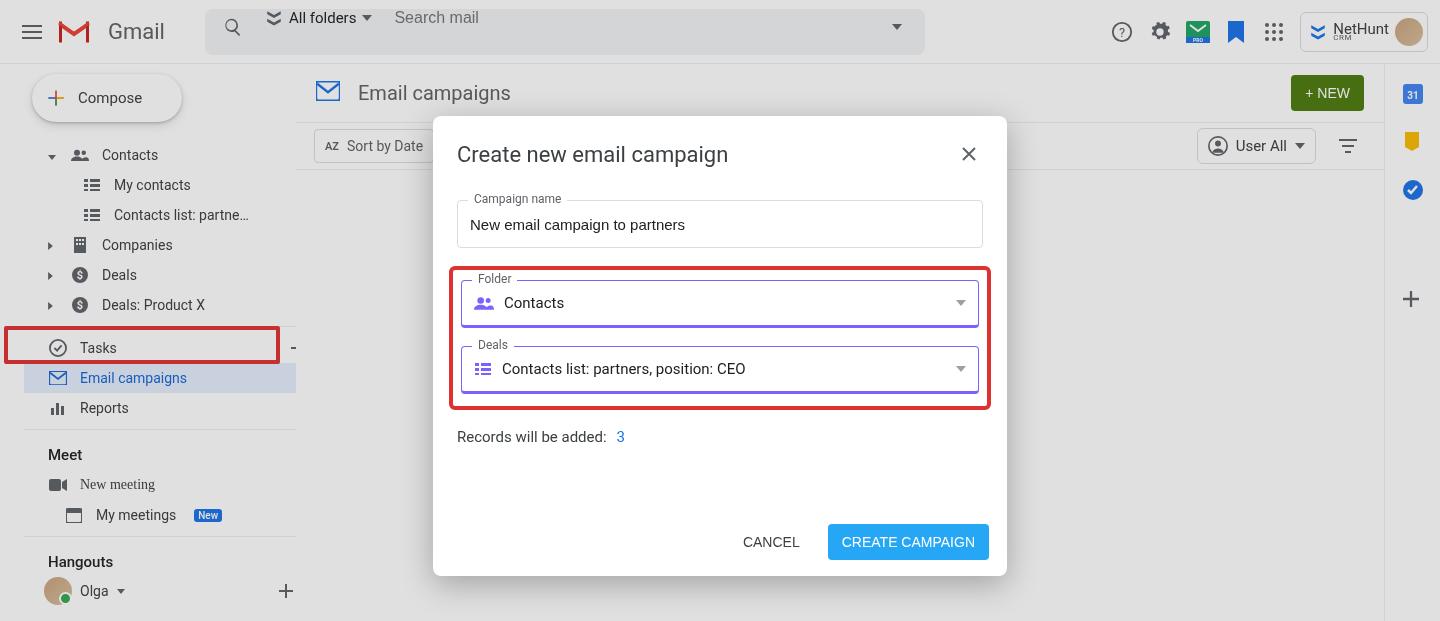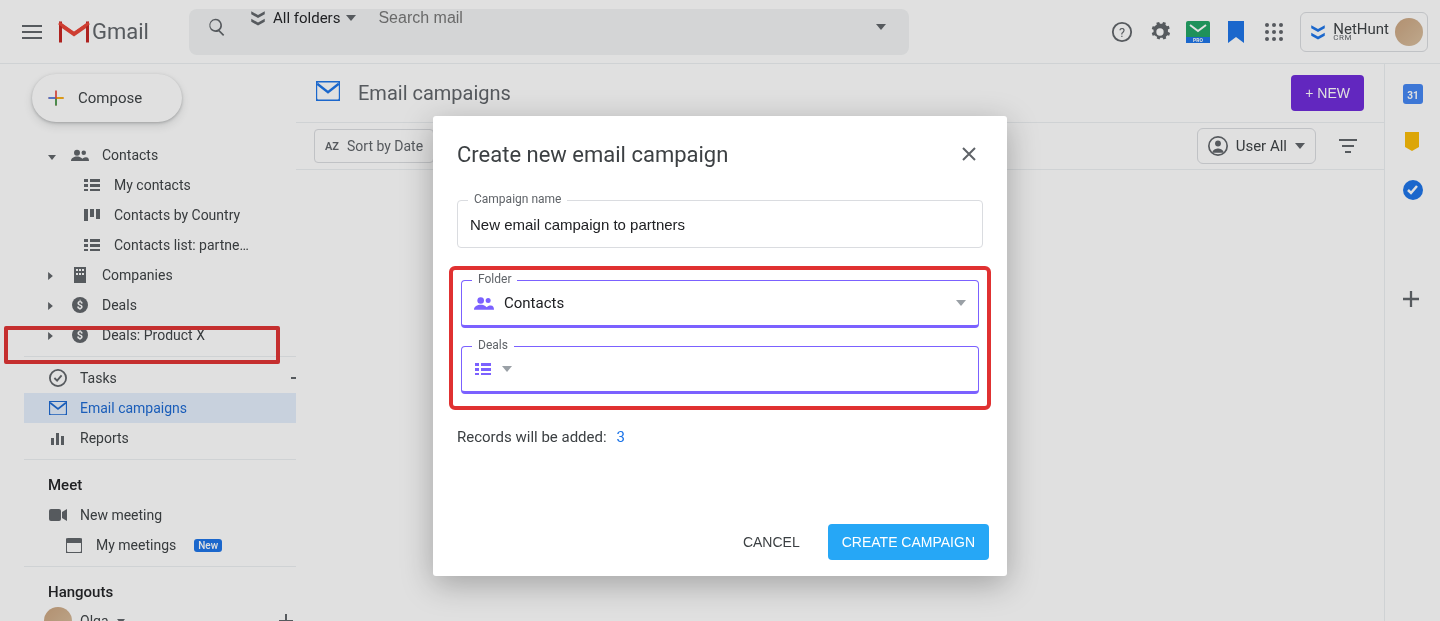--- a/index.html
+++ b/index.html
@@ -1,20 +1,20 @@
 <!DOCTYPE html>
 <html><head>
 <meta charset="utf-8">
 <style>
   * { box-sizing: border-box; margin: 0; padding: 0; }
   body { font-family: Roboto, Arial, sans-serif; width:1440px; height:621px; background:#fff; overflow:hidden; position:relative; }
   
   .header { height:64px; display:flex; align-items:center; padding:0 12px; border-bottom:1px solid #eceff1; }
   .menu-btn { width:40px; height:40px; display:flex; align-items:center; justify-content:center; border-radius:50%; color:#5f6368; cursor:pointer; }
-  .gmail-logo { display:flex; align-items:center; gap:0; margin-left:4px; margin-right:40px; }
+  .gmail-logo { display:flex; align-items:center; gap:16px; margin-left:4px; margin-right:40px; }
   .gmail-logo svg { width:36px; height:28px; }
   .gmail-text { font-size:22px; color:#5f6368; font-weight:400; }
   .search-wrap { display:flex; align-items:flex-start; background:#f1f3f4; border-radius:8px; height:46px; width:720px; padding:0 10px; gap:8px; }
   .search-wrap .icon-btn { width:36px; height:36px; display:flex; align-items:center; justify-content:center; color:#5f6368; border-radius:50%; }
   .folder-chip { display:flex; align-items:center; gap:6px; color:#202124; font-size:15px; padding: 0 6px; }
   .search-input { flex:1; border:none; background:transparent; font-size:16px; color:#5f6368; outline:none; padding:0 8px; }
   .header-right { margin-left:auto; display:flex; align-items:center; gap:14px; }
   .hicon { width:24px; height:24px; color:#5f6368; display:flex; align-items:center; justify-content:center; cursor:pointer; }
   .nethunt-chip { display:flex; align-items:center; gap:6px; height:40px; padding:0 4px 0 8px; border:1px solid #dadce0; border-radius:6px; }
   .nethunt-chip span { font-size:15px; color:#3c4043; }
@@ -36,32 +36,32 @@
   .meet-header, .hangouts-header { padding:10px 0 6px 24px; font-size:15px; font-weight:500; color:#202124; }
   .new-badge { background:#1a73e8; color:#fff; font-size:10px; font-weight:500; padding:1px 4px; border-radius:3px; margin-left:6px; }
   .hangouts-user { display:flex; align-items:center; gap:8px; padding-left:20px; font-size:14px; color:#3c4043; }
   .hangouts-user .avatar-sm { width:28px; height:28px; border-radius:50%; background:linear-gradient(135deg,#c9a27d,#d8be9e); position:relative; }
   .hangouts-user .avatar-sm::after { content:''; position:absolute; bottom:0; right:0; width:9px; height:9px; background:#34a853; border:2px solid #fff; border-radius:50%; }
   
   .main { position:absolute; top:64px; left:296px; right:56px; bottom:0; background:#fff; }
   .main-header { height:58px; display:flex; align-items:center; padding:0 20px; gap:18px; }
   .main-header .mh-icon { color:#1a73e8; }
   .main-title { font-size:20px; color:#5f6368; font-weight:400; }
-  .new-btn { margin-left:auto; background:#6d28d9; color:#fff; font-size:14px; font-weight:500; border:none; height:36px; padding:0 14px; border-radius:4px; cursor:pointer; }
+  .new-btn { margin-left:auto; background:#4d7c0f; color:#fff; font-size:14px; font-weight:500; border:none; height:36px; padding:0 14px; border-radius:4px; cursor:pointer; }
   .main-toolbar { height:48px; display:flex; align-items:center; padding:0 18px; gap:14px; border-top:1px solid #eceff1; border-bottom:1px solid #eceff1; }
   .sort-chip { display:flex; align-items:center; gap:6px; height:34px; padding:0 10px; border:1px solid #dadce0; border-radius:4px; font-size:14px; color:#5f6368; cursor:pointer; }
   .user-chip { margin-left:auto; display:flex; align-items:center; gap:8px; height:36px; padding:0 10px; border:1px solid #dadce0; border-radius:6px; font-size:15px; color:#3c4043; cursor:pointer; }
   .filter-btn { width:36px; height:36px; display:flex; align-items:center; justify-content:center; color:#5f6368; cursor:pointer; }
   
   .rightrail { position:absolute; top:64px; right:0; width:56px; bottom:0; border-left:1px solid #eceff1; display:flex; flex-direction:column; align-items:center; padding-top:20px; gap:28px; }
   .rail-item { width:20px; height:20px; cursor:pointer; }
   
   .scrim { position:absolute; inset:0; background:rgba(32,33,36,.14); }
   
-  .modal { position:absolute; left:50%; top:116px; transform:translateX(-50%); width:574px; background:#fff; border-radius:3px; box-shadow:0 8px 32px rgba(0,0,0,.28); padding:24px 0 16px; }
+  .modal { position:absolute; left:50%; top:116px; transform:translateX(-50%); width:574px; background:#fff; border-radius:8px; box-shadow:0 8px 32px rgba(0,0,0,.28); padding:24px 0 16px; }
   .modal-head { display:flex; align-items:center; justify-content:space-between; padding:0 24px 18px 24px; }
   .modal-title { font-size:22px; color:#3c4043; }
   .close-x { width:28px; height:28px; color:#5f6368; cursor:pointer; display:flex; align-items:center; justify-content:center; border-radius:50%; }
   .modal-body { padding:14px 24px 0 24px; }
   .field { position:relative; border:1px solid #dadce0; border-radius:4px; height:48px; display:flex; align-items:center; padding:0 12px; margin-bottom:24px; }
   .field .float-label { position:absolute; top:-9px; left:10px; background:#fff; padding:0 6px; font-size:12px; color:#5f6368; }
   .field input { border:none; outline:none; width:100%; font-size:15px; color:#202124; background:transparent; }
   .field.select { border-color:#7b61ff; border-bottom-width:3px; cursor:pointer; }
   .field.select .float-label { color:#5f6368; }
   .field.select .sel-icon { margin-right:10px; display:flex; }
@@ -211,30 +211,20 @@
           <rect x="6" y="5" width="10" height="3" fill="currentColor"></rect>
           <rect y="10" width="4" height="2" fill="currentColor"></rect>
           <rect x="6" y="10" width="10" height="2" fill="currentColor"></rect>
         </svg>
       </span>
     <span class="trunc">My contacts</span>
   </div>
   <div class="sb-item indent">
     <span class="sb-icon ico-grey">
         <svg width="16" height="12" viewBox="0 0 16 12">
-          <rect width="4" height="12" fill="currentColor"></rect>
-          <rect x="6" width="4" height="8" fill="currentColor"></rect>
-          <rect x="12" width="4" height="10" fill="currentColor"></rect>
-        </svg>
-      </span>
-    <span class="trunc">Contacts by Country</span>
-  </div>
-  <div class="sb-item indent">
-    <span class="sb-icon ico-grey">
-        <svg width="16" height="12" viewBox="0 0 16 12">
           <rect width="4" height="3" fill="currentColor"></rect>
           <rect x="6" width="10" height="3" fill="currentColor"></rect>
           <rect y="5" width="4" height="3" fill="currentColor"></rect>
           <rect x="6" y="5" width="10" height="3" fill="currentColor"></rect>
           <rect y="10" width="4" height="2" fill="currentColor"></rect>
           <rect x="6" y="10" width="10" height="2" fill="currentColor"></rect>
         </svg>
       </span>
     <span class="trunc">Contacts list: partne…</span>
   </div>
@@ -315,21 +305,21 @@
           <rect x="6" y="3" width="3" height="12" fill="currentColor"></rect>
           <rect x="11" y="6" width="3" height="9" fill="currentColor"></rect>
         </svg>
       </span>
     <span>Reports</span>
   </div>
 
   <div class="divider"></div>
 
   <div class="meet-header">Meet</div>
-  <div class="sb-item" style="padding-left:24px;">
+  <div class="sb-item" style="padding-left:24px;font-family:Liberation Serif, serif;">
     <span class="sb-icon ico-grey">
         <svg width="18" height="12" viewBox="0 0 18 12">
           <rect width="12" height="12" rx="2" fill="currentColor"></rect>
           <path d="M13 3l5-3v12l-5-3z" fill="currentColor"></path>
         </svg>
       </span>
     <span>New meeting</span>
   </div>
   <div class="sb-item" style="padding-left:40px;">
     <span class="sb-icon ico-grey">
@@ -461,20 +451,21 @@
         <span class="sel-icon ico-purple">
             <svg width="18" height="12" viewBox="0 0 16 12">
               <rect width="4" height="3" fill="currentColor"></rect>
               <rect x="6" width="10" height="3" fill="currentColor"></rect>
               <rect y="5" width="4" height="3" fill="currentColor"></rect>
               <rect x="6" y="5" width="10" height="3" fill="currentColor"></rect>
               <rect y="10" width="4" height="2" fill="currentColor"></rect>
               <rect x="6" y="10" width="10" height="2" fill="currentColor"></rect>
             </svg>
           </span>
+        <span class="sel-text">Contacts list: partners, position: CEO</span>
         <svg class="caret-d" width="10" height="6" viewBox="0 0 10 6">
             <path fill="currentColor" d="M0 0l5 6 5-6z"></path>
           </svg>
       </div>
     </div>
 
     <div class="records-row">
       <span>Records will be added:</span>
       <span class="records-n">3</span>
     </div>

